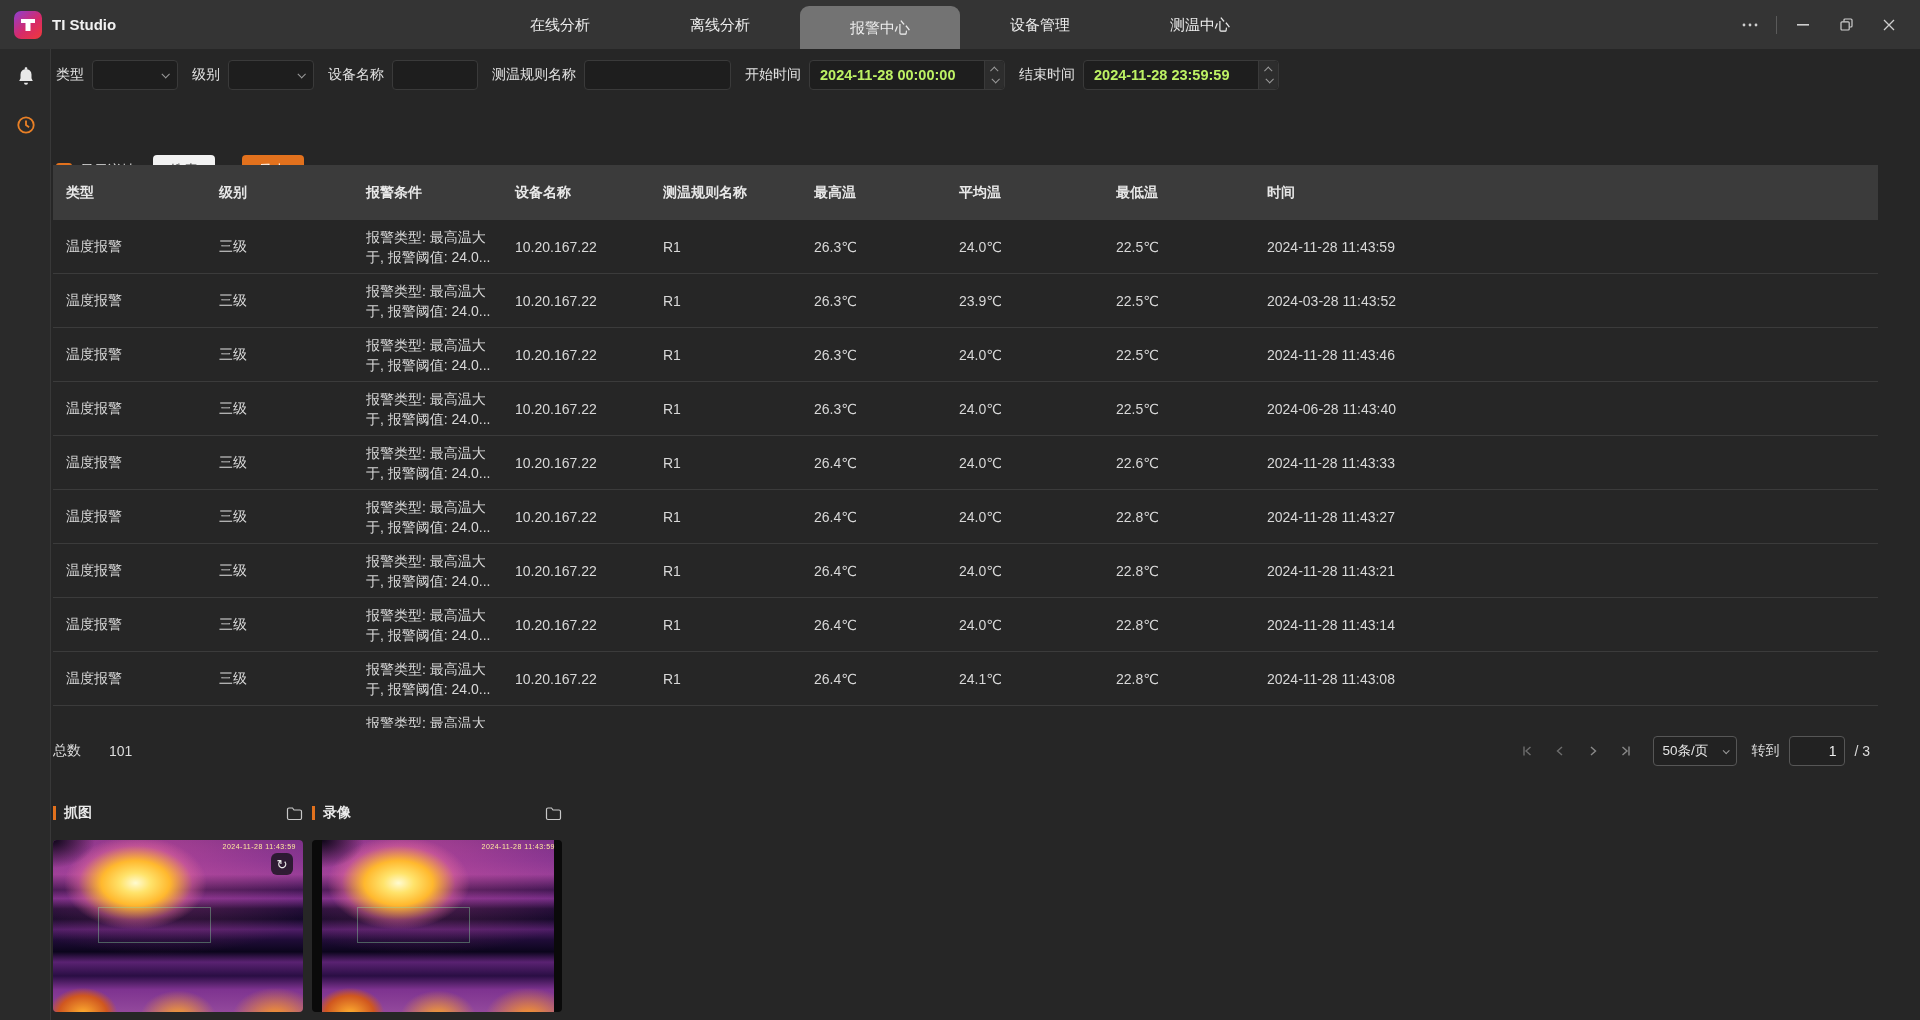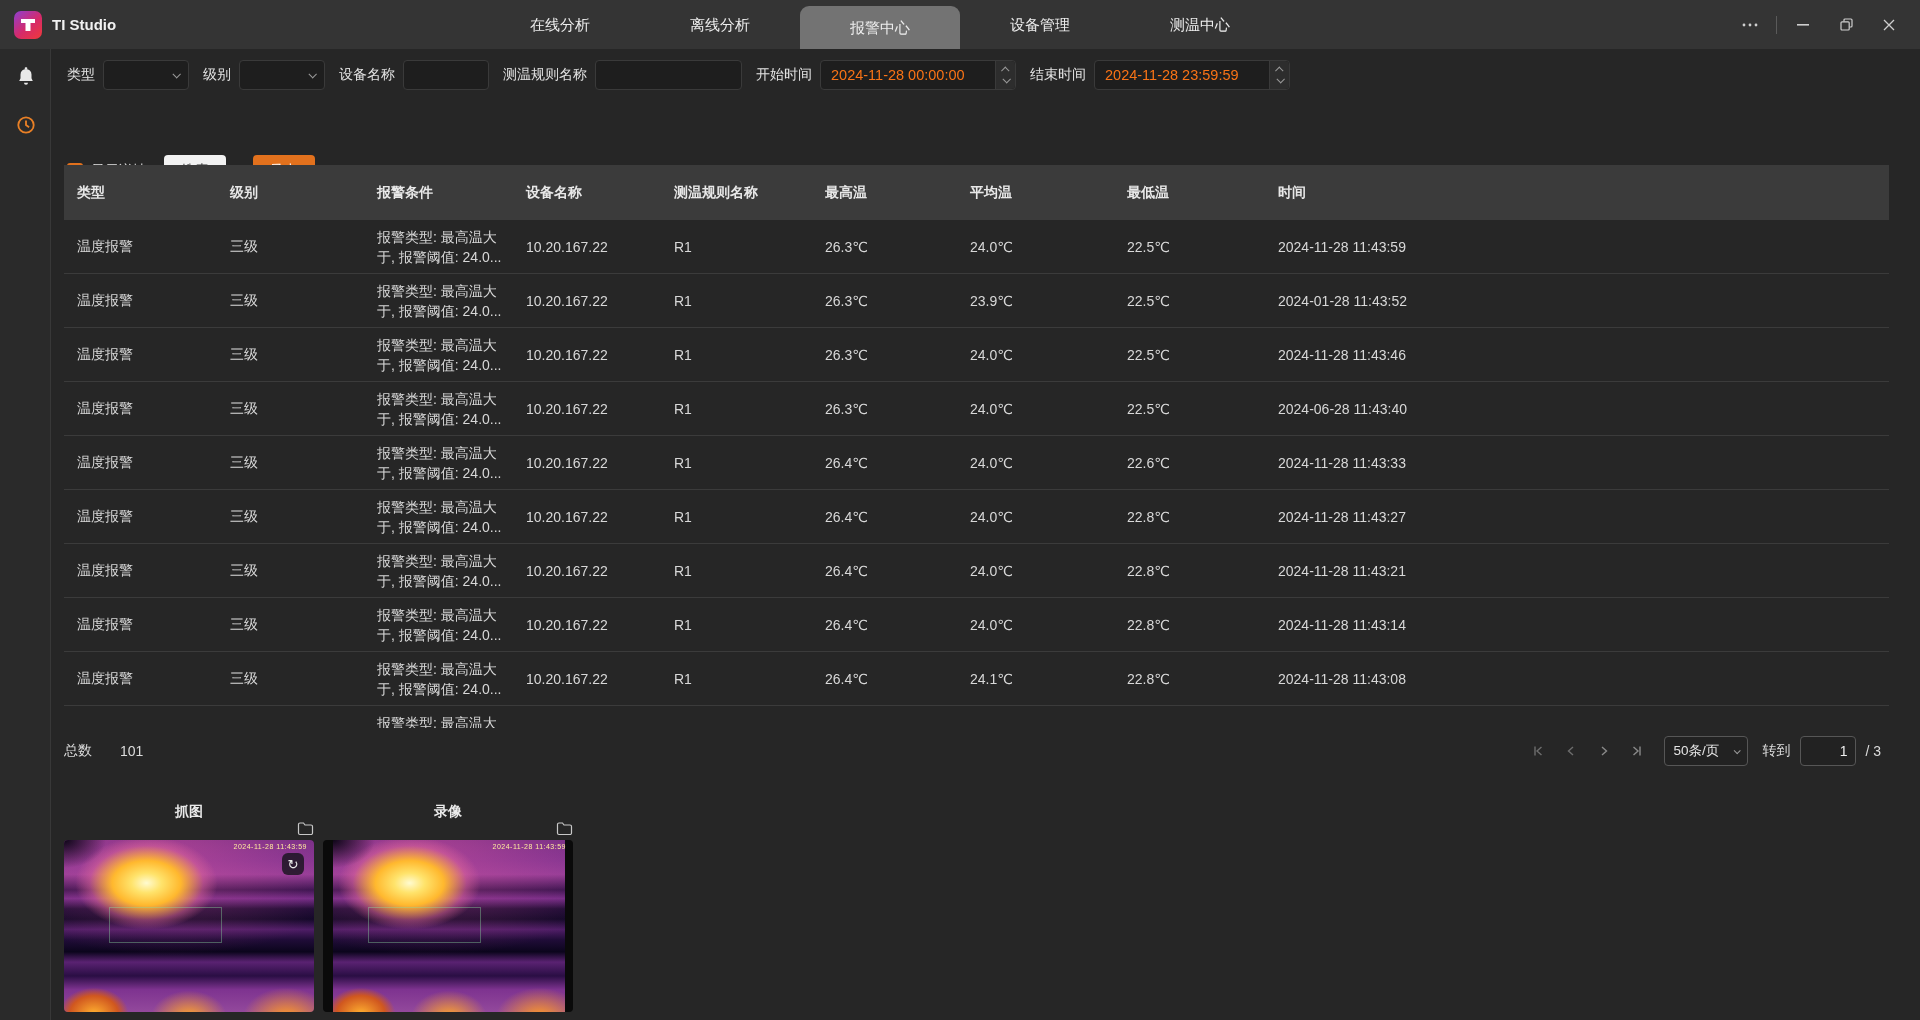--- a/index.html
+++ b/index.html
@@ -18,32 +18,32 @@
   .tabs { position:absolute; left:480px; top:0; height:49px; display:flex; }
   .tab { width:160px; height:49px; line-height:49px; text-align:center; font-size:15px; color:#ededed; cursor:pointer; }
   .tab.active { background:#737373; height:43px; margin-top:6px; line-height:43px; border-radius:9px 9px 0 0; }
   .win { position:absolute; right:16px; top:0; height:49px; display:flex; align-items:center; }
   .winbtn { width:30px; height:30px; display:flex; align-items:center; justify-content:center; color:#cfcfcf; }
   .win-div { width:1px; height:18px; background:#5a5a5a; margin:0 11px; }
   
   .sidebar { position:absolute; left:0; top:49px; width:51px; height:971px; background:#2a2a2a; border-right:1px solid #383838; }
   .side-icon { width:51px; height:40px; display:flex; align-items:center; justify-content:center; margin-top:8px; cursor:pointer; }
   
-  .main { position:absolute; left:48px; top:49px; width:1869px; height:971px; }
+  .main { position:absolute; left:37px; top:49px; width:1869px; height:971px; }
   
   .filter-row { position:absolute; left:19px; top:11px; height:30px; display:flex; align-items:center; }
   .f-label { margin-right:8px; color:#e2e2e2; white-space:nowrap; }
   .f-select { width:86px; height:30px; background:#1e1e1e; border:1px solid #3a3a3a; border-radius:4px; margin-right:14px;
               display:flex; align-items:center; justify-content:flex-end; padding-right:9px; cursor:pointer; }
   .f-input { width:86px; height:30px; background:#1e1e1e; border:1px solid #3a3a3a; border-radius:4px; margin-right:14px;
              color:#ddd; padding:0 8px; font:inherit; outline:none; }
   .f-input.wide { width:147px; }
   .f-datetime { width:196px; height:30px; background:#1e1e1e; border:1px solid #3a3a3a; border-radius:4px; margin-right:14px;
                 display:flex; align-items:stretch; }
-  .dt-value { flex:1; display:flex; align-items:center; padding-left:10px; color:#f97316; font-size:14.5px; white-space:nowrap; }
+  .dt-value { flex:1; display:flex; align-items:center; padding-left:10px; color:#bef264; font-size:14.5px; white-space:nowrap;font-weight:bold; }
   .dt-spin { width:20px; border-left:1px solid #3a3a3a; background:#2d2d2d; border-radius:0 4px 4px 0;
              display:flex; flex-direction:column; align-items:center; justify-content:center; gap:4px; cursor:pointer; }
   .chev { display:block; width:6px; height:6px; border-left:1.5px solid #9a9a9a; border-top:1.5px solid #9a9a9a; }
   .chev.up { transform:rotate(45deg) translateY(1px); }
   .chev.down { transform:rotate(225deg) translateY(1px); }
   
   .action-row { position:absolute; left:19px; top:106px; height:32px; display:flex; align-items:center; }
   .checkbox { width:16px; height:16px; background:#e2711d; border-radius:3px; color:#fff; font-size:11px; line-height:16px;
               text-align:center; cursor:pointer; flex:0 0 auto; }
   .cb-label { margin-left:8px; margin-right:17px; color:#e2e2e2; }
@@ -70,21 +70,21 @@
   .page-size { width:84px; height:30px; border:1px solid #565656; border-radius:4px; margin-left:14px; display:flex;
                align-items:center; padding:0 8px; color:#e4e4e4; font-size:13.5px; cursor:pointer; background:#222; }
   .page-size .chev { margin-left:auto; width:5px; height:5px; }
   .goto-label { margin:0 10px 0 14px; color:#dcdcdc; }
   .goto-input { width:56px; height:30px; border:1px solid #565656; border-radius:4px; background:#222; color:#eee;
                 text-align:right; padding-right:8px; font:inherit; outline:none; }
   .page-ind { margin-left:9px; color:#dcdcdc; }
   
   .gallery { position:absolute; left:16px; top:754px; display:flex; }
   .g-col { width:250px; margin-right:9px; }
-  .g-head { display:flex; align-items:center; height:20px;flex-direction:column; }
+  .g-head { display:flex; align-items:center; height:20px; }
   .g-bar { width:3px; height:14px; background:#e2711d; margin-right:8px; }
   .g-title { font-weight:bold; color:#eaeaea; }
   .g-folder { margin-left:auto; cursor:pointer; display:flex; }
   .thumb { margin-top:17px; width:250px; height:172px; border-radius:4px; position:relative; overflow:hidden; cursor:pointer; background:#0a0a0a; }
   .thermal { position:absolute; inset:0;
     background:
       radial-gradient(60px 40px at 0% 0%, rgba(8,4,18,0.95), rgba(8,4,18,0) 70%),
       radial-gradient(95px 62px at 33% 25%, #fffbd0 0%, #ffe36b 16%, #ffb82e 36%, rgba(230,106,155,0.45) 60%, rgba(0,0,0,0) 75%),
       radial-gradient(300px 150px at 42% 6%, rgba(233,90,160,0.45), rgba(0,0,0,0) 70%),
       radial-gradient(48px 36px at 12% 101%, #ffb030 0%, #d0571f 50%, rgba(0,0,0,0) 72%),
@@ -225,21 +225,21 @@
   </div>
         <div class="grid-row">
     <div class="cell">温度报警</div>
     <div class="cell">三级</div>
     <div class="cell cond">报警类型: 最高温大于, 报警阈值: 24.0...</div>
     <div class="cell">10.20.167.22</div>
     <div class="cell">R1</div>
     <div class="cell">26.3℃</div>
     <div class="cell">23.9℃</div>
     <div class="cell">22.5℃</div>
-    <div class="cell">2024-01-28 11:43:52</div>
+    <div class="cell">2024-03-28 11:43:52</div>
   </div>
         <div class="grid-row">
     <div class="cell">温度报警</div>
     <div class="cell">三级</div>
     <div class="cell cond">报警类型: 最高温大于, 报警阈值: 24.0...</div>
     <div class="cell">10.20.167.22</div>
     <div class="cell">R1</div>
     <div class="cell">26.3℃</div>
     <div class="cell">24.0℃</div>
     <div class="cell">22.5℃</div>

